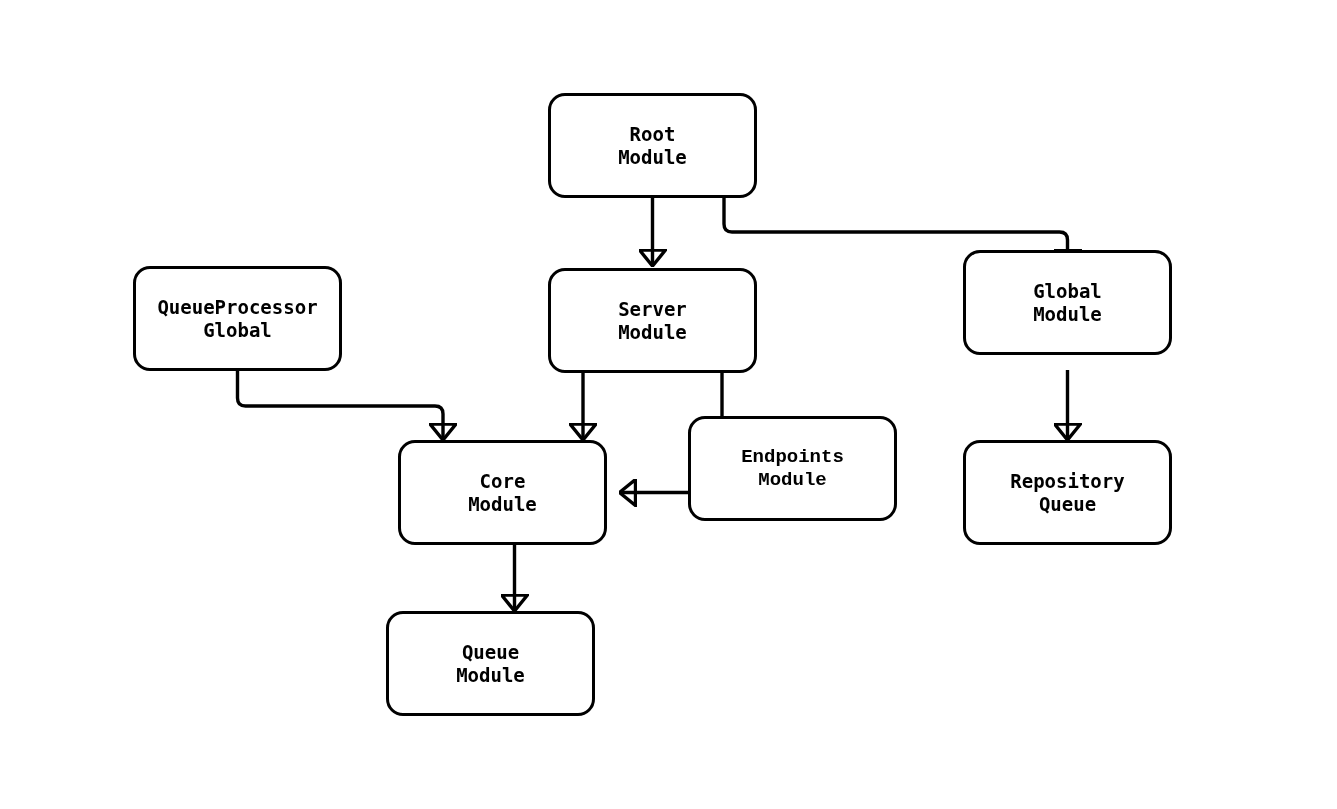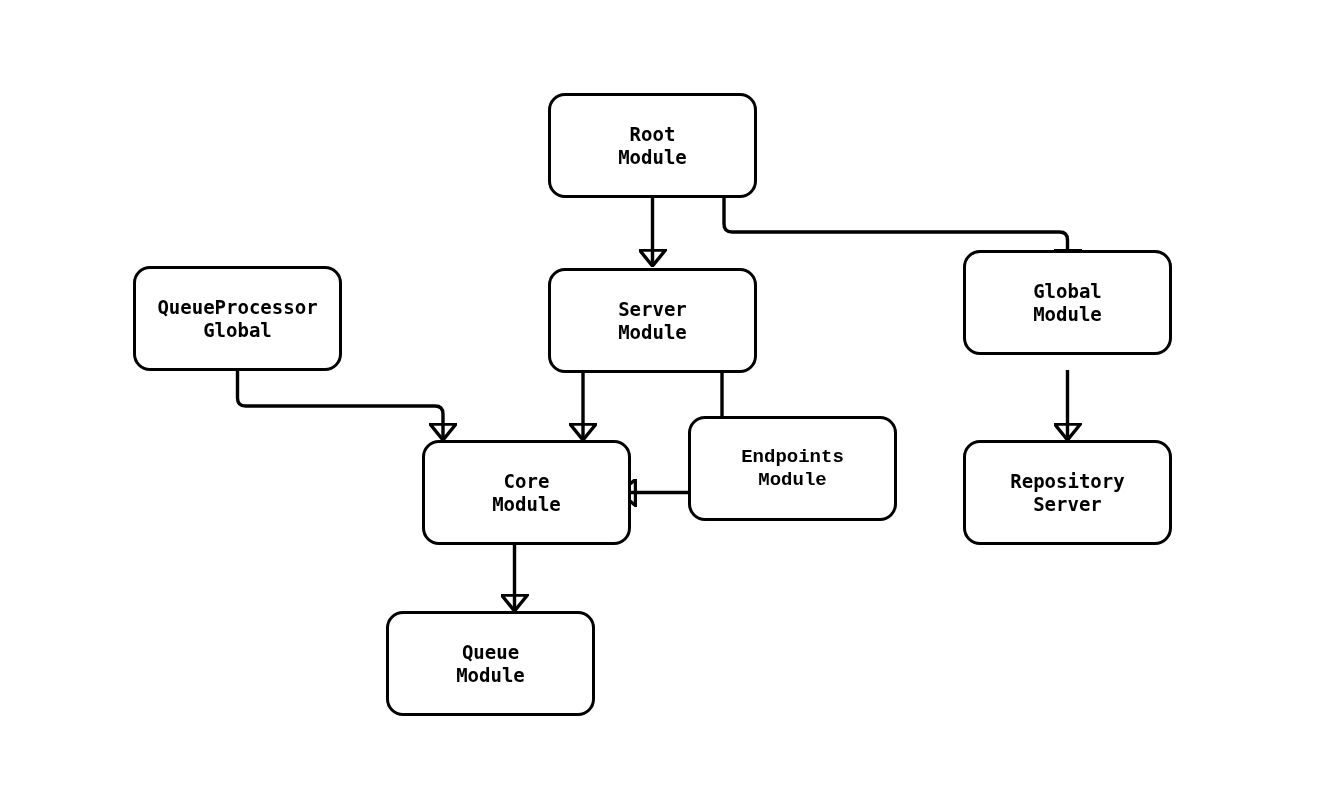--- a/index.html
+++ b/index.html
@@ -80,33 +80,33 @@
   <div class="node" style="left:548px;top:268px;">
     <span class="node-label">Server
 Module</span>
   </div>
 
   <div class="node" style="left:963px;top:250px;">
     <span class="node-label">Global
 Module</span>
   </div>
 
-  <div class="node" style="left:422px;top:440px;">
+  <div class="node" style="left:398px;top:440px;">
     <span class="node-label">Core
 Module</span>
   </div>
 
   <div class="node" style="left:688px;top:416px;font-family:Liberation Mono, monospace;">
     <span class="node-label">Endpoints
 Module</span>
   </div>
 
   <div class="node" style="left:963px;top:440px;">
     <span class="node-label">Repository
-Server</span>
+Queue</span>
   </div>
 
   <div class="node" style="left:386px;top:611px;">
     <span class="node-label">Queue
 Module</span>
   </div>
 
 </div>
 
 </body></html>

